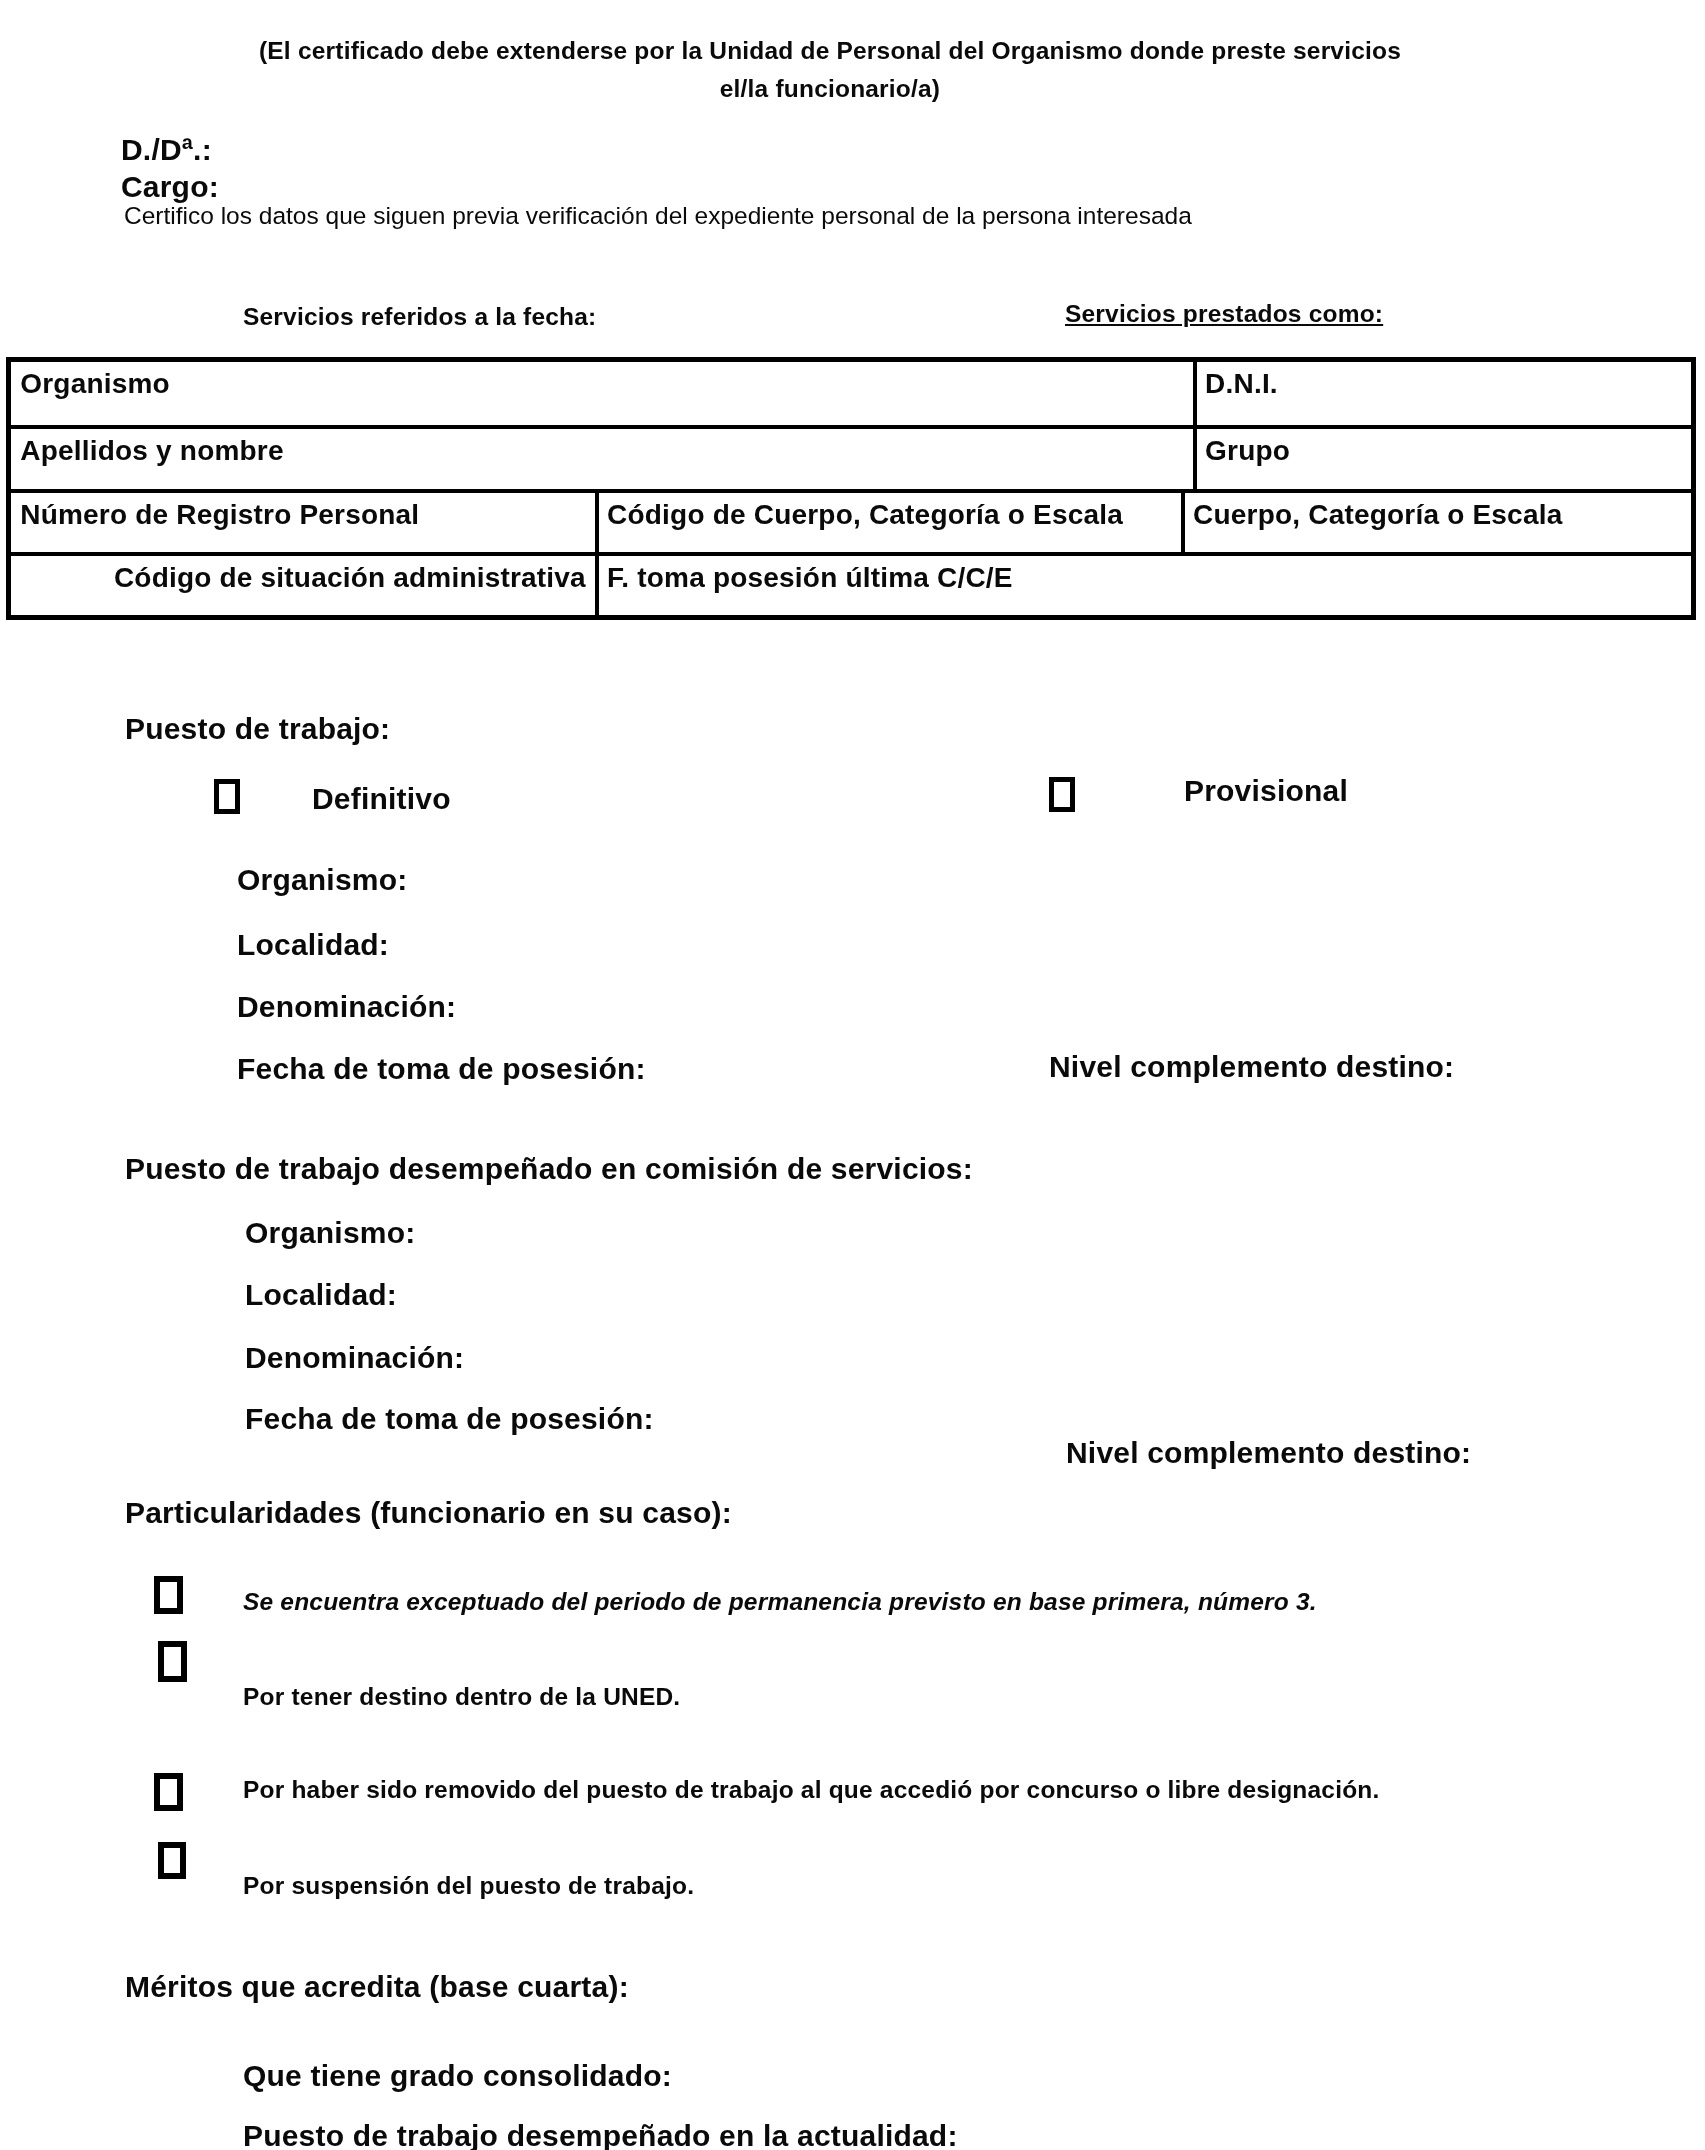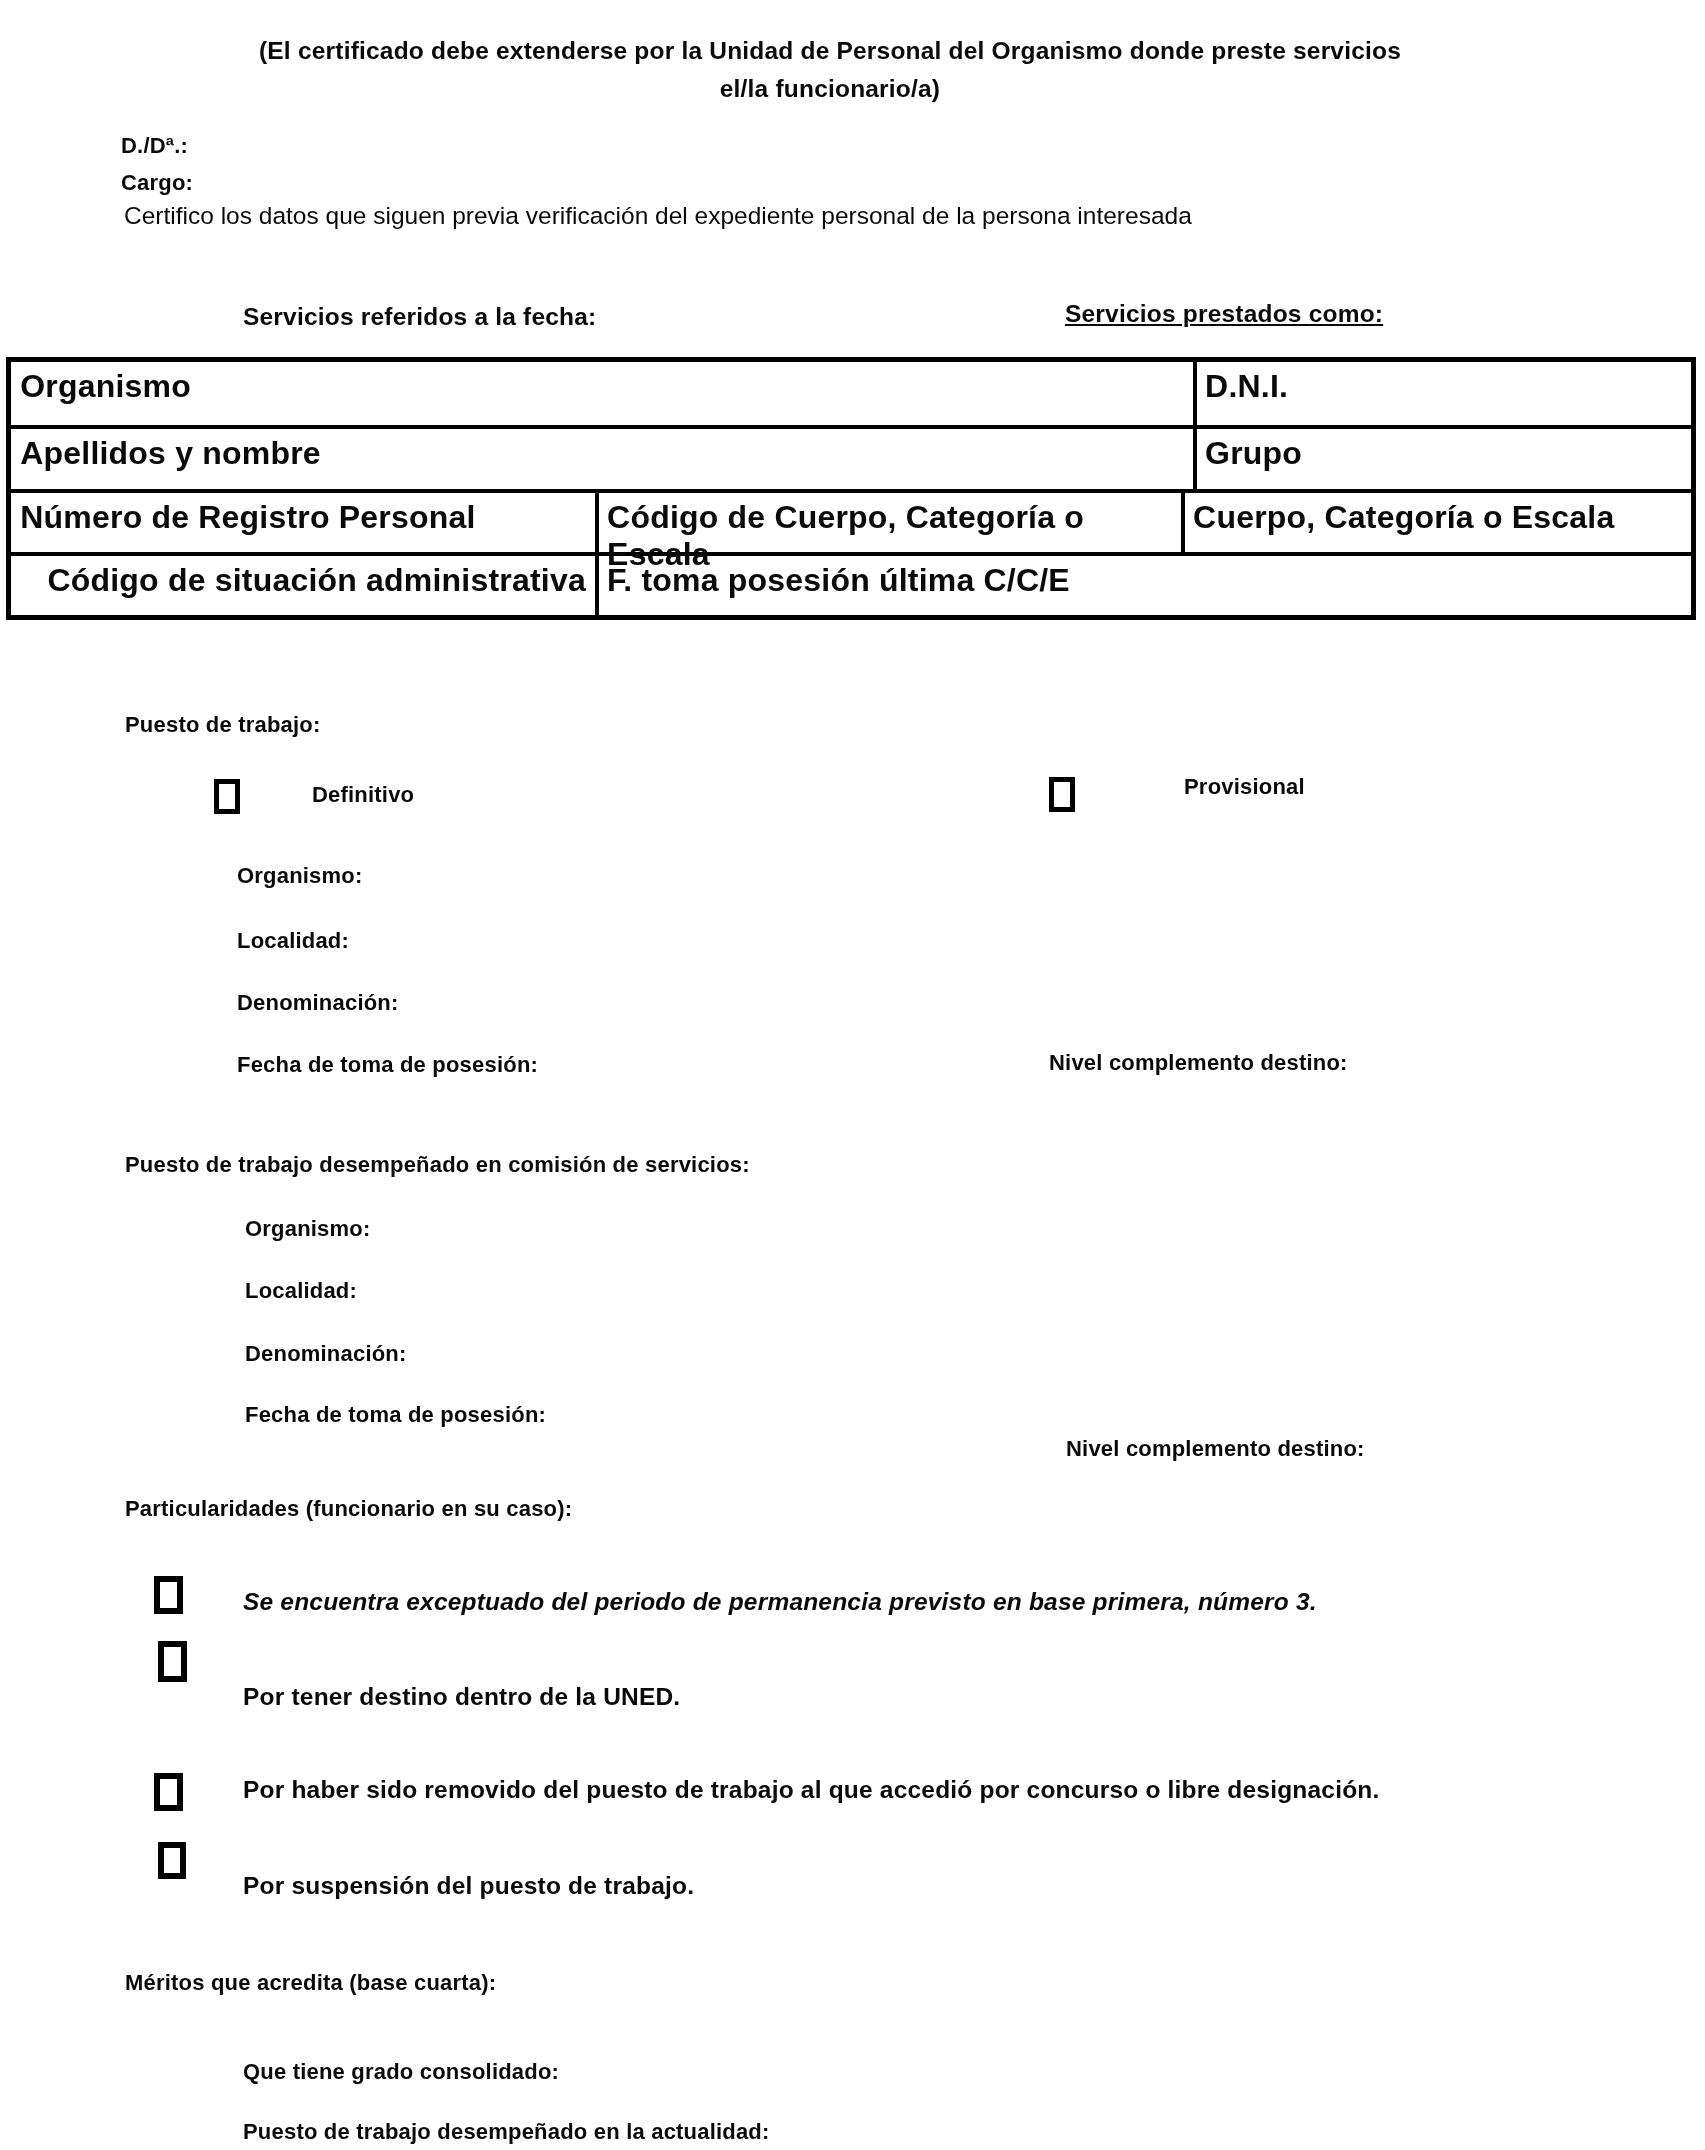--- a/index.html
+++ b/index.html
@@ -1,28 +1,28 @@
 <!DOCTYPE html>
 <html style="font-size:12.2px"><head>
 <meta charset="utf-8">
 <style>
   * { margin:0; padding:0; box-sizing:border-box; }
   html,body { background:#ffffff; }
   body { font-family:"Liberation Sans", sans-serif; color:#0a0a0a; }
   .page { position:relative; width:1706px; height:2151px; background:#ffffff; overflow:hidden; }
   .abs { position:absolute; white-space:nowrap; }
   .b   { font-weight:bold; font-size:24.5px; letter-spacing:0.2px; }
-  .b34 { font-weight:bold; font-size:22px; letter-spacing:0.2px; }
+  .b34 { font-weight:bold; font-size:30px; letter-spacing:0.2px; }
   .reg { font-weight:normal; font-size:24.5px; }
   .hdr { position:absolute; left:23px; top:32px; width:1614px; text-align:center;
          font-weight:bold; font-size:24.5px; line-height:38px; letter-spacing:0.2px; }
   .ftable { position:absolute; left:6.1px; top:357px; width:1690px; border:5.4px solid #000; background:#fff; }
   .trow { display:flex; }
   .trow + .trow { border-top:4.6px solid #000; }
-  .tcell { position:relative; padding:6.1px 9.2px; font-weight:bold; font-size:32px; letter-spacing:0.2px; }
+  .tcell { position:relative; padding:6.1px 9.2px; font-weight:bold; font-size:28px; letter-spacing:0.2px; }
   .tcell + .tcell { border-left:4.6px solid #000;padding-left:8px; }
   .grow { flex:1; }
   .cb { position:absolute; border:5.4px solid #000; background:#fff; }
   .cb2 { position:absolute; border:6.1px solid #000; background:#fff; }
 </style>
 </head>
 <body>
 
 <div class="page">
 

